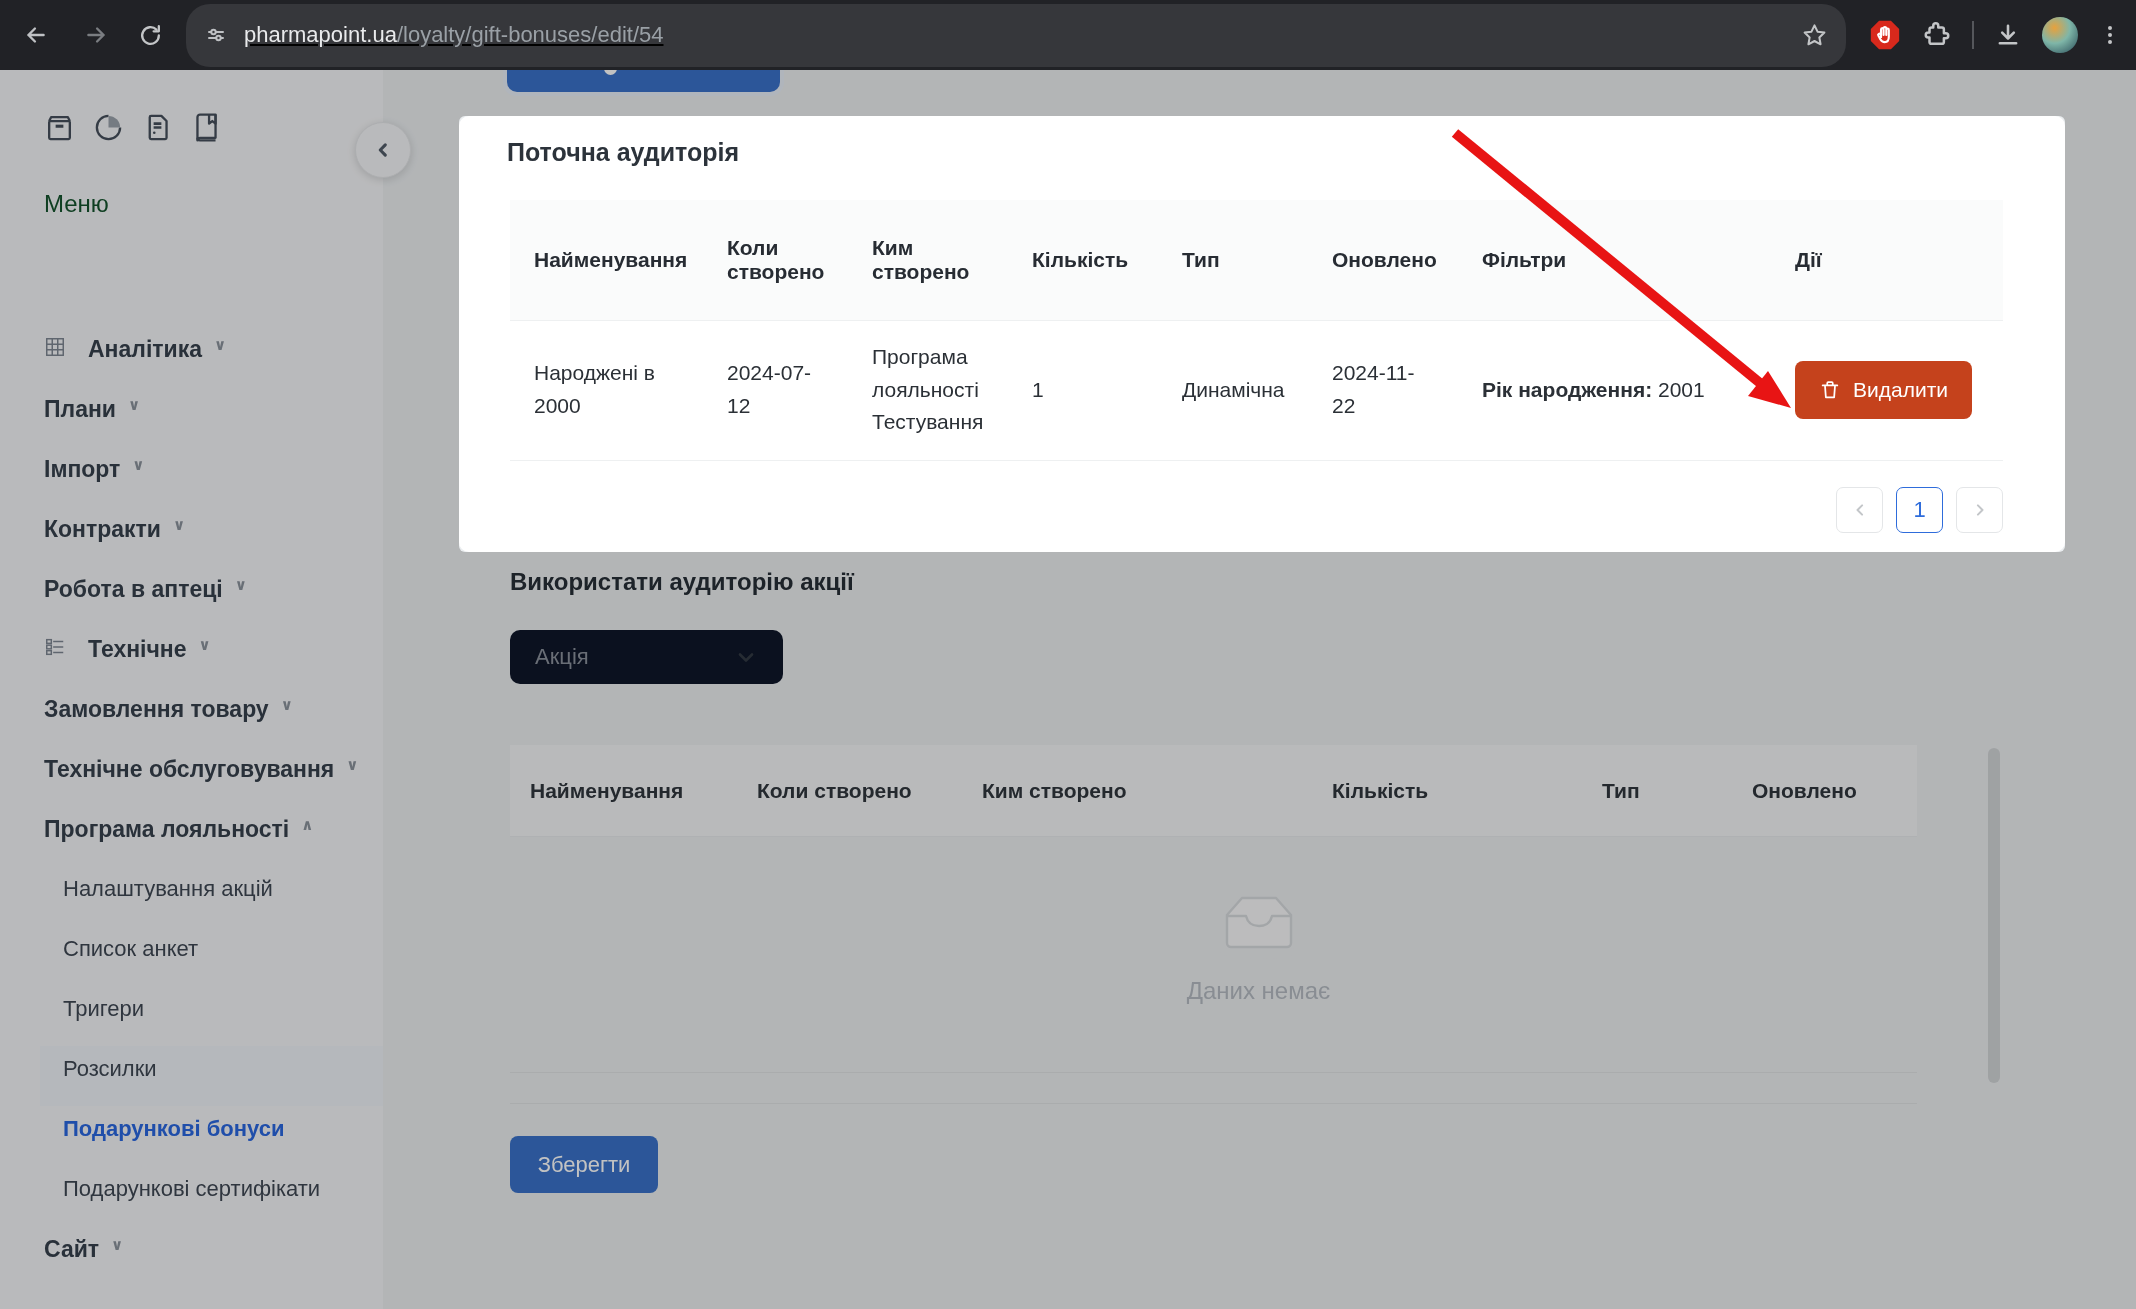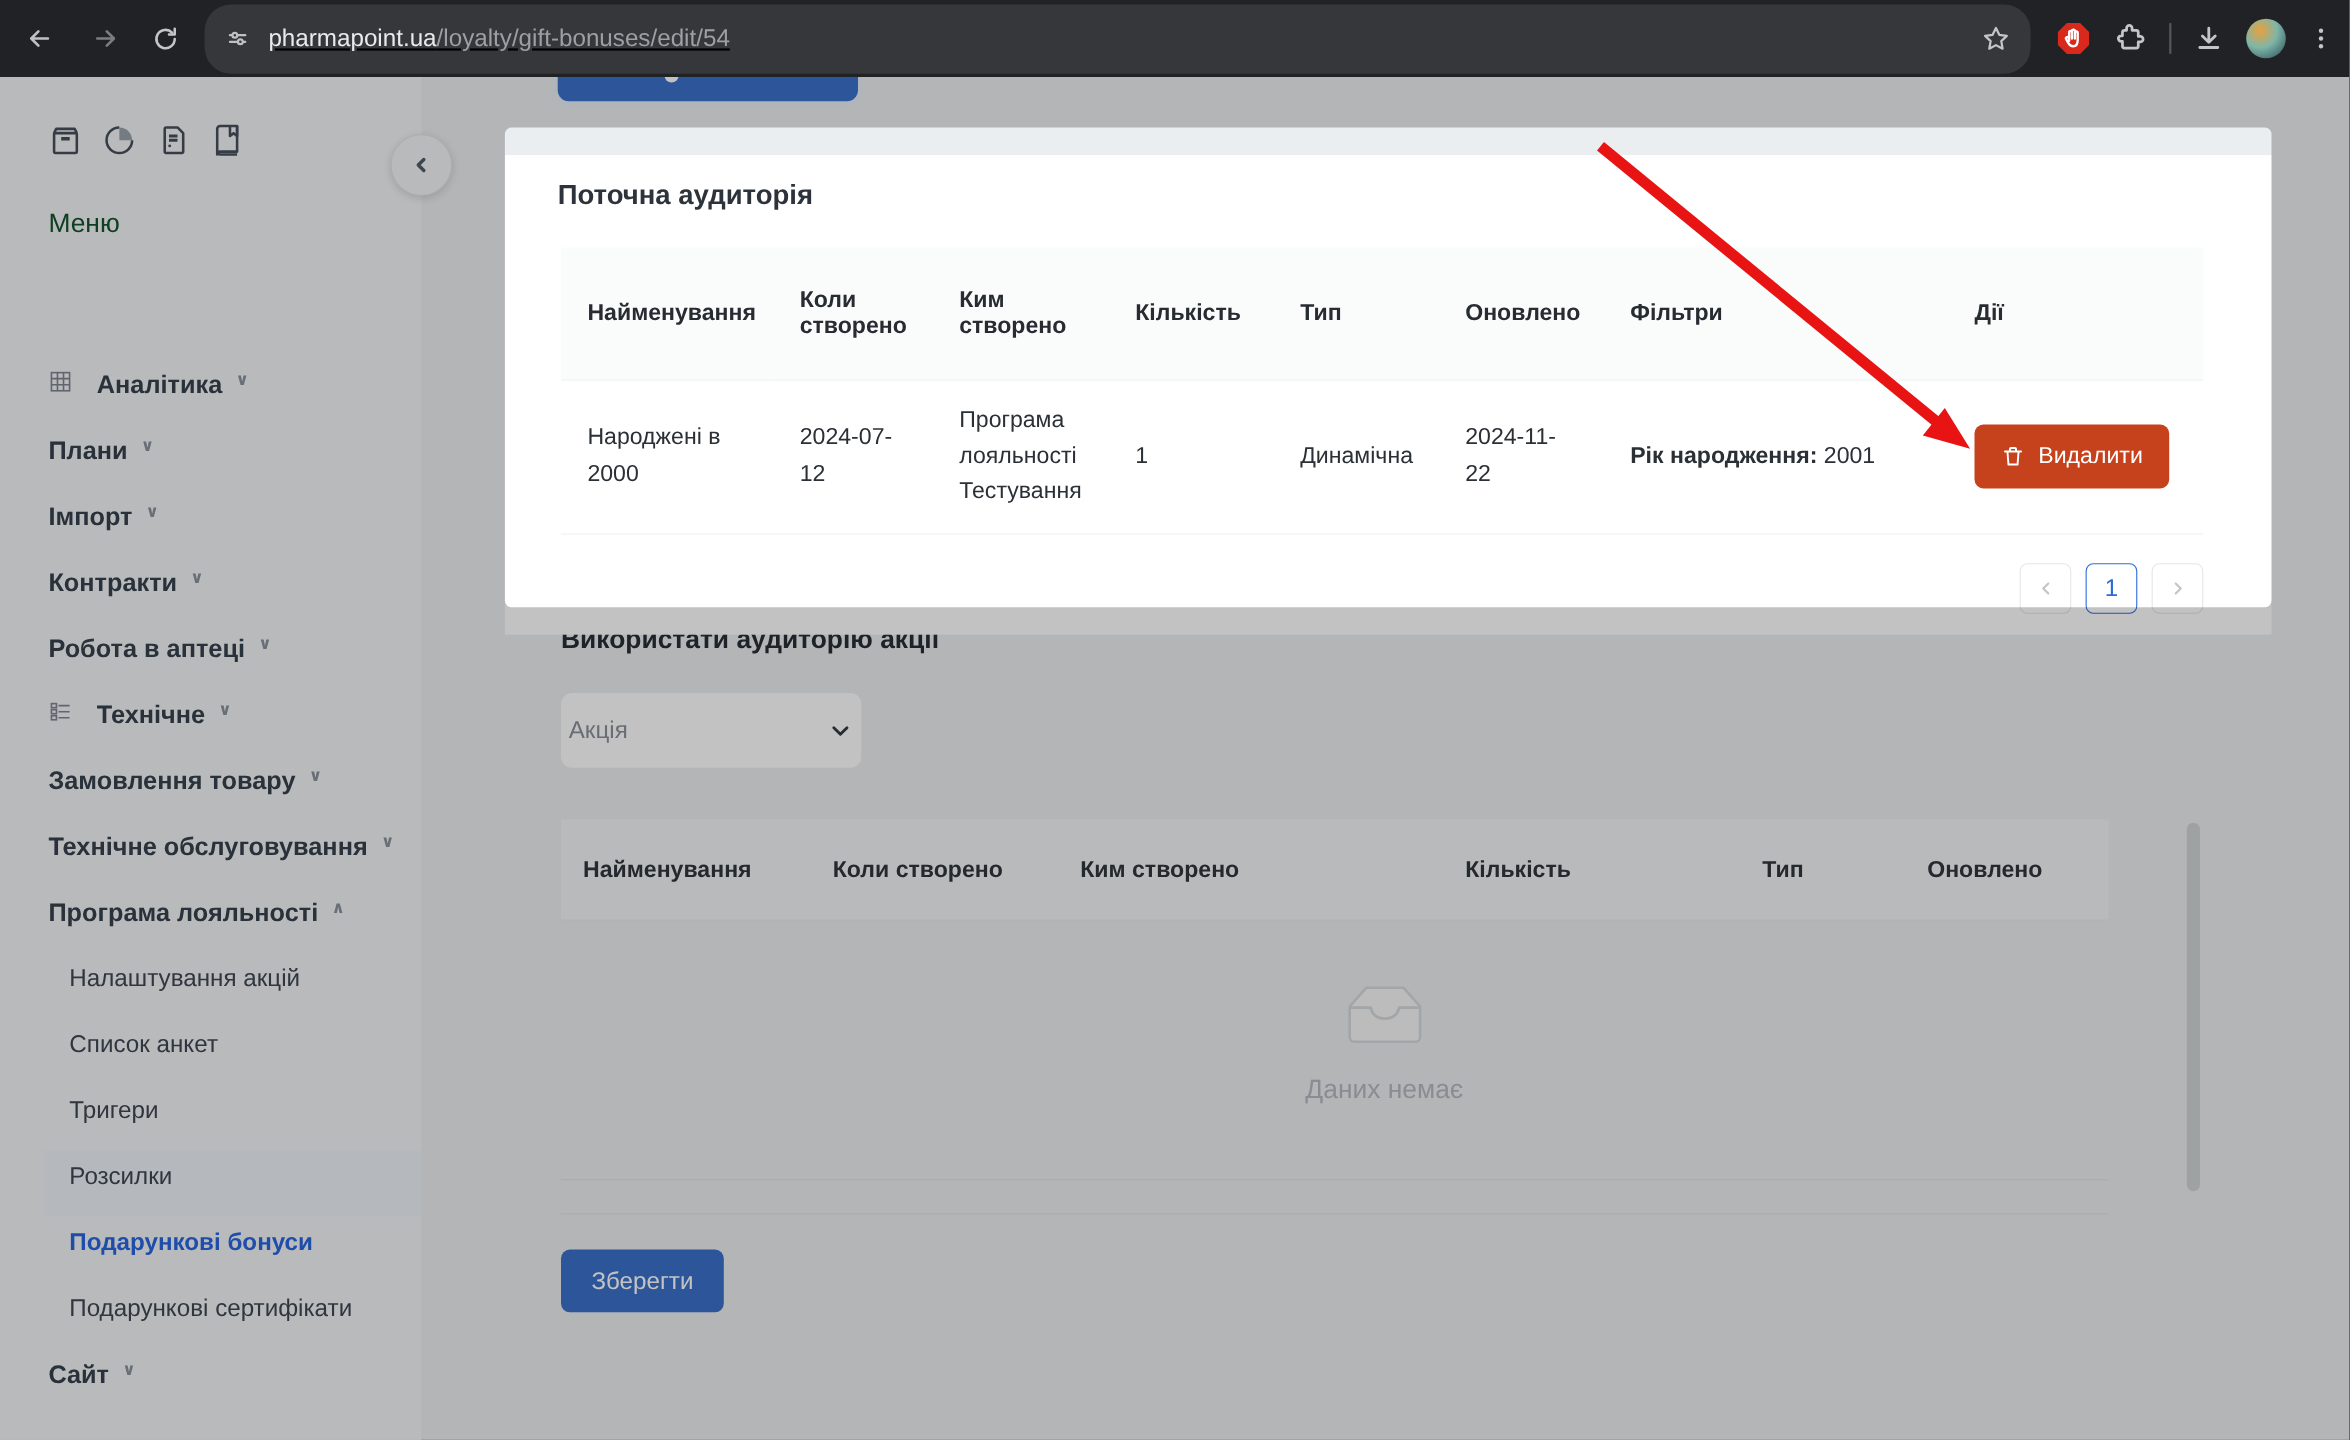--- a/index.html
+++ b/index.html
@@ -37,40 +37,40 @@
   .collapse-btn { position:absolute; left:355px; top:122px; width:56px; height:56px; border-radius:50%;
                   background:#f4f5f7; border:1px solid #e3e5e8; box-shadow:0 2px 8px rgba(0,0,0,0.14);
                   display:flex; align-items:center; justify-content:center; z-index:5; color:#525c68; }
 
   
   .cut-button { position:absolute; left:507px; top:28px; width:273px; height:64px; background:#3a72c9;
                 border:none; border-radius:10px; box-shadow:0 0 0 4px #e8eef8; z-index:3; }
   .cut-button .dot { position:absolute; left:97px; top:34px; width:13px; height:13px; border-radius:50%; background:#fff; }
 
   .spotlight-card { position:absolute; left:459px; top:116px; width:1606px; height:436px; background:#ffffff;
-                    border-radius:0; z-index:3;margin-top:25px; }
+                    border-radius:10px; z-index:3; }
   .card-title { position:absolute; left:48px; top:22px; font-size:25px; font-weight:700; color:#2c333b; }
 
   table.aud { position:absolute; left:51px; top:84px; width:1493px; border-collapse:collapse; table-layout:fixed; }
   table.aud th { background:#fafbfb; height:120px; font-size:21px; font-weight:700; color:#272c33;
                  text-align:left; padding:0 24px; border-bottom:1px solid #eef0f1; }
   table.aud td { height:140px; font-size:21px; font-weight:400; color:#2b3036; text-align:left;
                  padding:0 24px; border-bottom:1px solid #eef0f1; line-height:1.55; vertical-align:middle; }
   .flt-label { font-weight:700; }
   .btn-danger { display:inline-flex; align-items:center; gap:12px; background:#c5421c; color:#ffffff;
                 border:none; border-radius:8px; height:58px; padding:0 24px; font-size:21px;
                 font-family:inherit; cursor:pointer; }
   .pagination { position:absolute; right:62px; top:371px; display:flex; gap:13px; }
   .page-box { width:47px; height:46px; border:1px solid #e4e6e8; border-radius:7px; background:#fff;
               display:flex; align-items:center; justify-content:center; color:#c3c6c9; cursor:pointer; }
   .page-box.current { border-color:#2e6cdb; color:#2e6cdb; font-size:22px; }
 
   .section2-title { position:absolute; left:510px; top:568px; font-size:24px; font-weight:700; color:#272e36; z-index:2; }
-  .select { position:absolute; left:510px; top:630px; width:273px; height:68px; background:#ffffff;
-            border-radius:10px; display:flex; align-items:center; padding:0 7px; z-index:2; cursor:pointer; }
+  .select { position:absolute; left:510px; top:630px; width:273px; height:54px; background:#0f172a;
+            border-radius:10px; display:flex; align-items:center; padding:0 25px; z-index:2; cursor:pointer; }
   .select-value { font-size:22px; color:#8b919b; flex:1; }
 
   .tbl2-head { position:absolute; left:510px; top:745px; width:1407px; height:92px; background:#f3f5f6;
                display:flex; align-items:center; z-index:2; border-bottom:1px solid #e7e9eb; }
   .tbl2-head .h { font-size:21px; font-weight:700; color:#30363d; padding:0 20px; }
   .tbl2-body { position:absolute; left:510px; top:837px; width:1407px; height:236px;
                border-bottom:1px solid #e0e2e4; z-index:2;
                display:flex; flex-direction:column; align-items:center; justify-content:center; }
   .empty-wrap { display:flex; flex-direction:column; align-items:center; margin-left:90px; margin-top:-14px; }
   .empty-text { margin-top:16px; font-size:24px; color:#b4bac1; }

